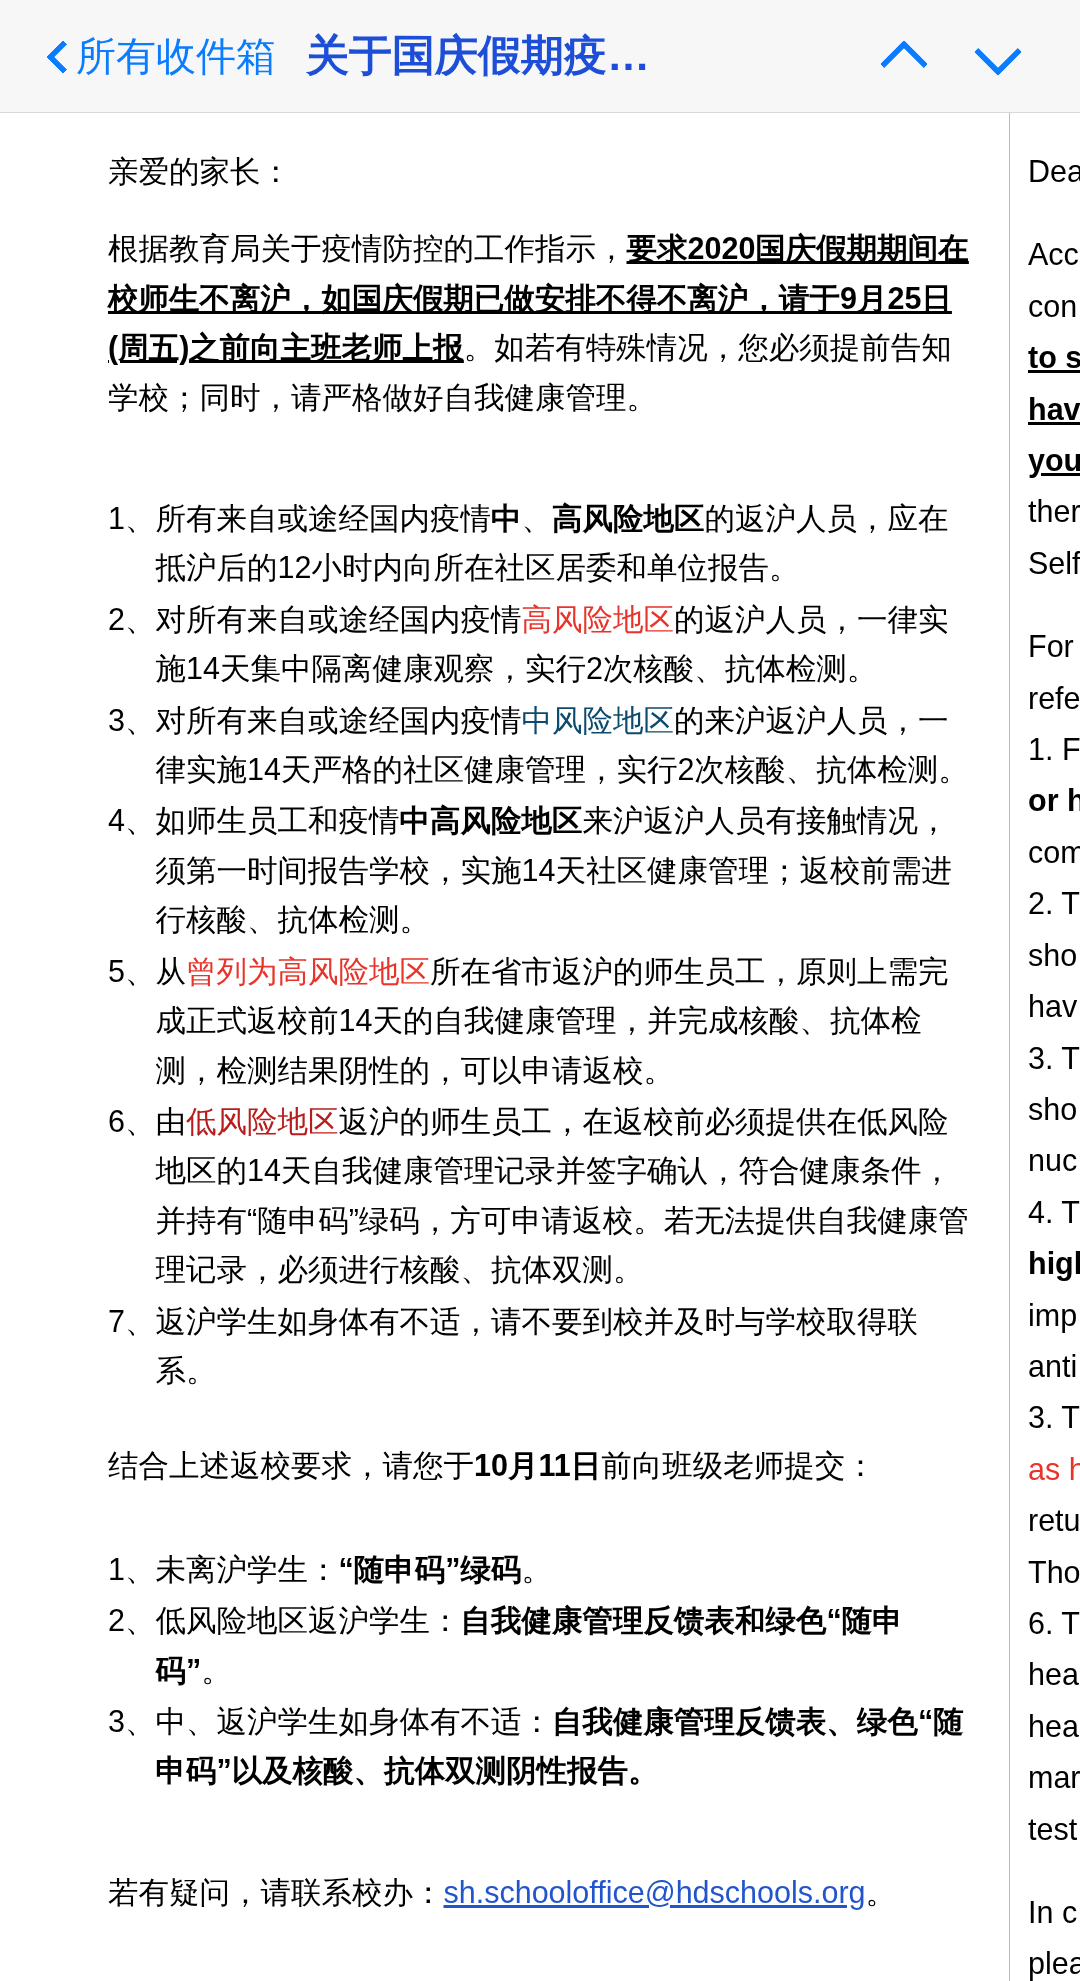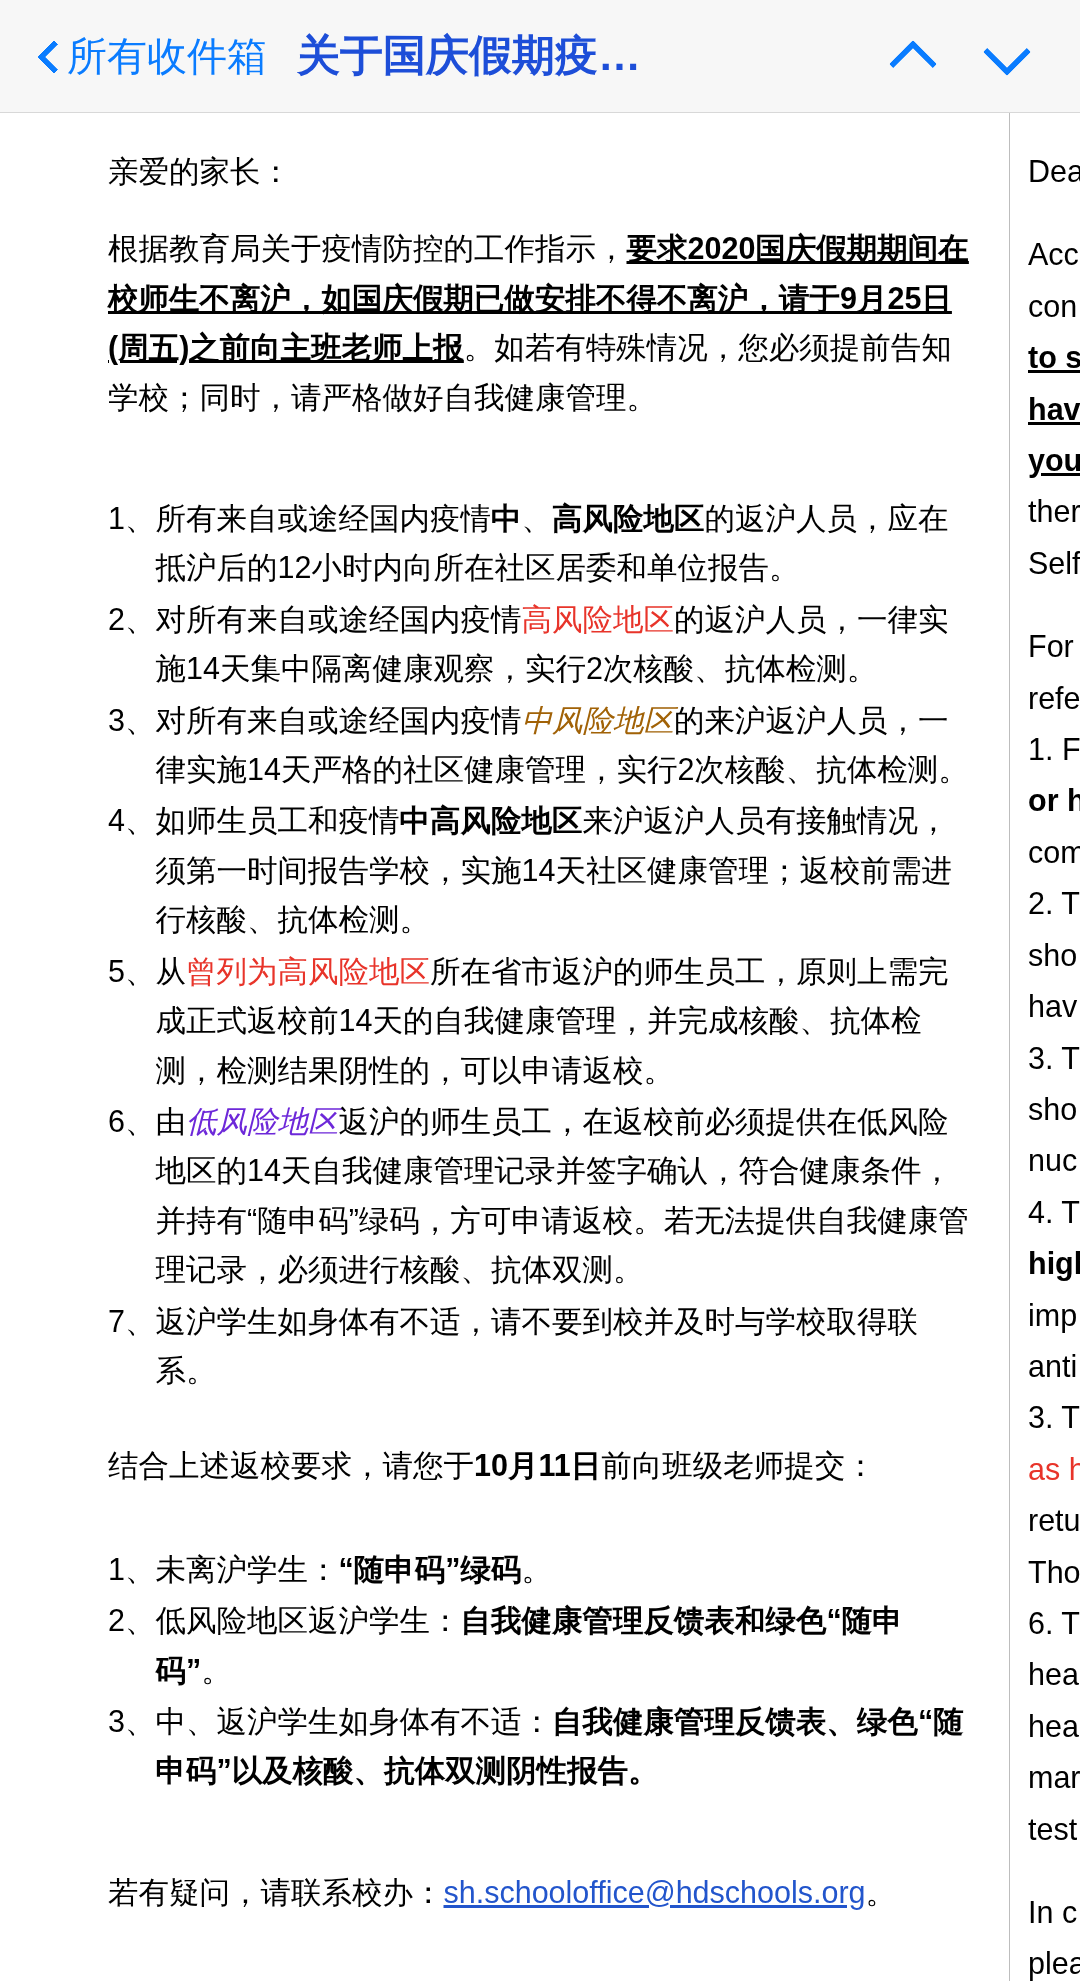--- a/index.html
+++ b/index.html
@@ -15,21 +15,21 @@
     position: relative;
   }
 
   
   .navbar {
     height: 113px;
     background: #f7f7f7;
     border-bottom: 1px solid #d8d8d8;
     display: flex;
     align-items: center;
-    padding: 0 33px;
+    padding: 0 42px;
     box-sizing: border-box;
     position: relative;
   }
   .nav-back {
     display: flex;
     align-items: center;
     color: #0a7cff;
     cursor: pointer;
     flex: 0 0 auto;
   }
@@ -141,22 +141,22 @@
   p.para { margin: 0 0 28px 0; }
   .gap-lg { height: 44px; }
   .gap-md { height: 26px; }
 
   .u-bold {
     font-weight: bold;
     text-decoration: underline;
   }
   .b { font-weight: bold; }
   .red { color: #e8342a; }
-  .orange { color: #a16207; font-style: italic; }
-  .green { color: #6d28d9; font-style: italic; }
+  .orange { color: #0c4a6e; }
+  .green { color: #b91c1c; }
   .link {
     color: #2255cc;
     text-decoration: underline;
     cursor: pointer;
   }
 
   ol.numlist {
     margin: 0;
     padding: 0;
     list-style: none;

